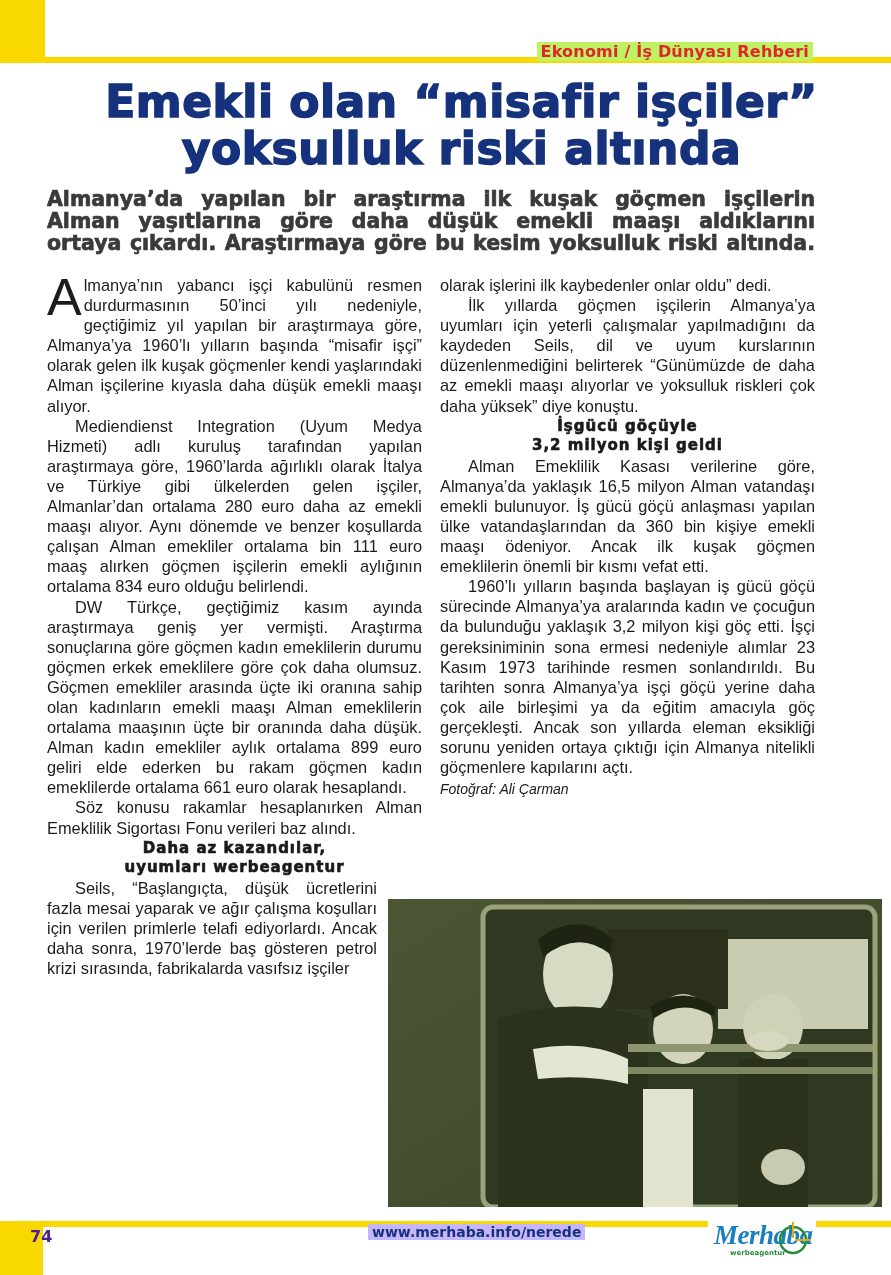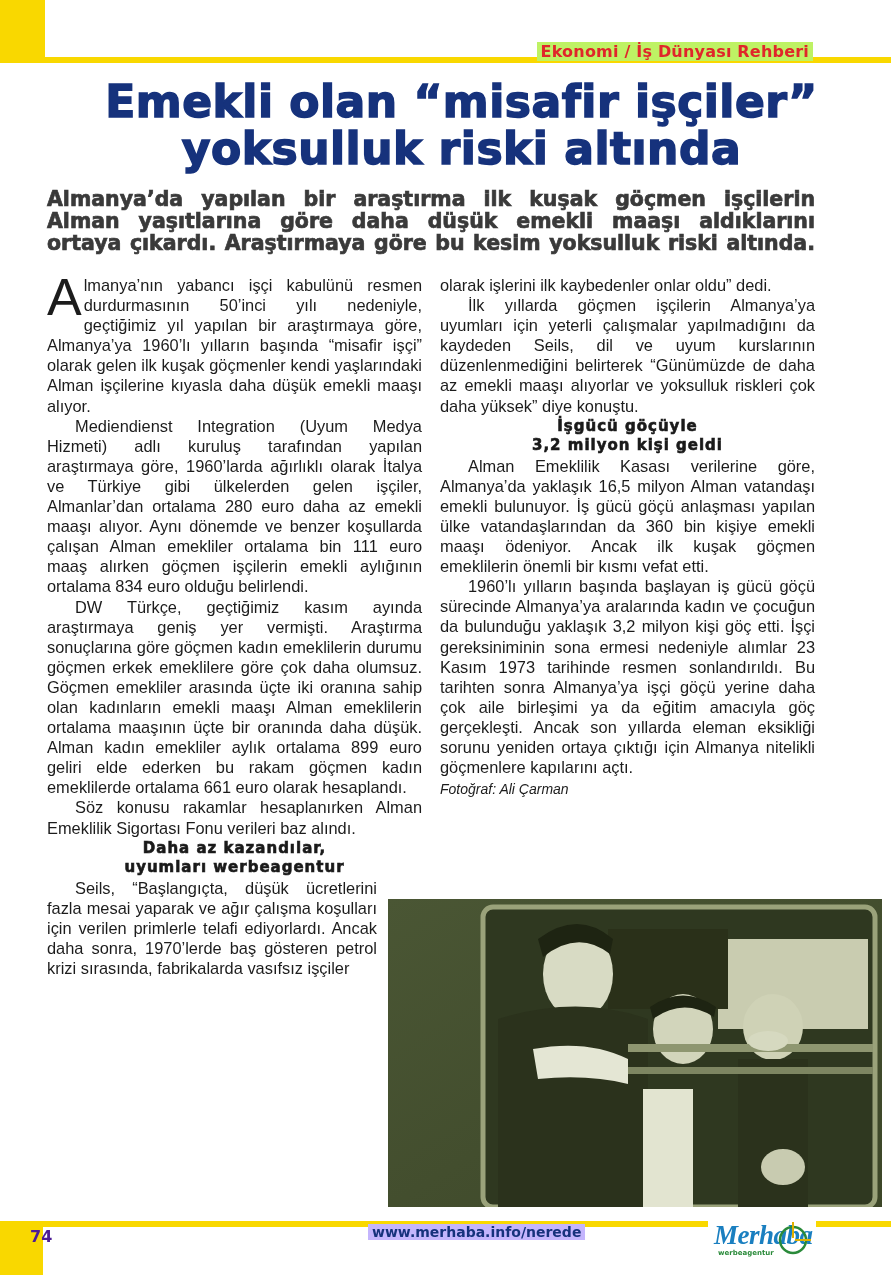--- a/index.html
+++ b/index.html
@@ -18,21 +18,21 @@
   .dropcap { float:left; font-size:52px; line-height:40px; margin:2px 2px 0 0; color:#1c1c1c; }
   .subhead { text-align:center; font-family:"DejaVu Sans", sans-serif; font-weight:900; font-size:15px; line-height:19px; color:#1a1a1a; letter-spacing:1px; -webkit-text-stroke:0.6px #1a1a1a; margin:1px 0; }
   .credit { text-align:left; font-style:italic; font-size:14px; line-height:20px; margin-top:2px; }
   .photo { position:absolute; left:388px; top:899px; width:494px; height:308px; background:#53603a; overflow:hidden; }
   .yrule-bottom { position:absolute; left:0; top:1221px; width:891px; height:6px; background:#f9d800; }
   .ybar-bottom { position:absolute; left:0; top:1221px; width:43px; height:54px; background:#f9d800; }
   .page-num { position:absolute; left:30px; top:1227px; font-family:"DejaVu Sans", sans-serif; font-weight:bold; font-size:16px; color:#4c1d95; }
   .url { position:absolute; left:328px; top:1224px; font-family:"DejaVu Sans", sans-serif; font-weight:bold; font-size:14px; color:#16327c; background:#c4b5fd; padding:0 4px;margin-left:40px; }
   .logo { position:absolute; left:708px; top:1218px; width:108px; height:44px; background:#fff; }
   .logo-text { position:absolute; left:6px; top:2px; font-family:"Liberation Serif", serif; font-style:italic; font-weight:bold; font-size:27px; color:#1a7fc0; letter-spacing:-0.5px; }
-  .logo-sub { position:absolute; left:10px; top:31px; font-family:"DejaVu Sans", sans-serif; font-weight:bold; font-size:7px; color:#2a8a3a; }
+  .logo-sub { position:absolute; left:22px; top:31px; font-family:"DejaVu Sans", sans-serif; font-weight:bold; font-size:7px; color:#2a8a3a; }
   .logo svg { position:absolute; left:70px; top:2px; }
 </style>
 </head>
 <body>
 
 <div class="ybar-top"></div>
 <div class="yrule-top"></div>
 <div class="section-label">Ekonomi / İş Dünyası Rehberi</div>
 
 <div class="title">

